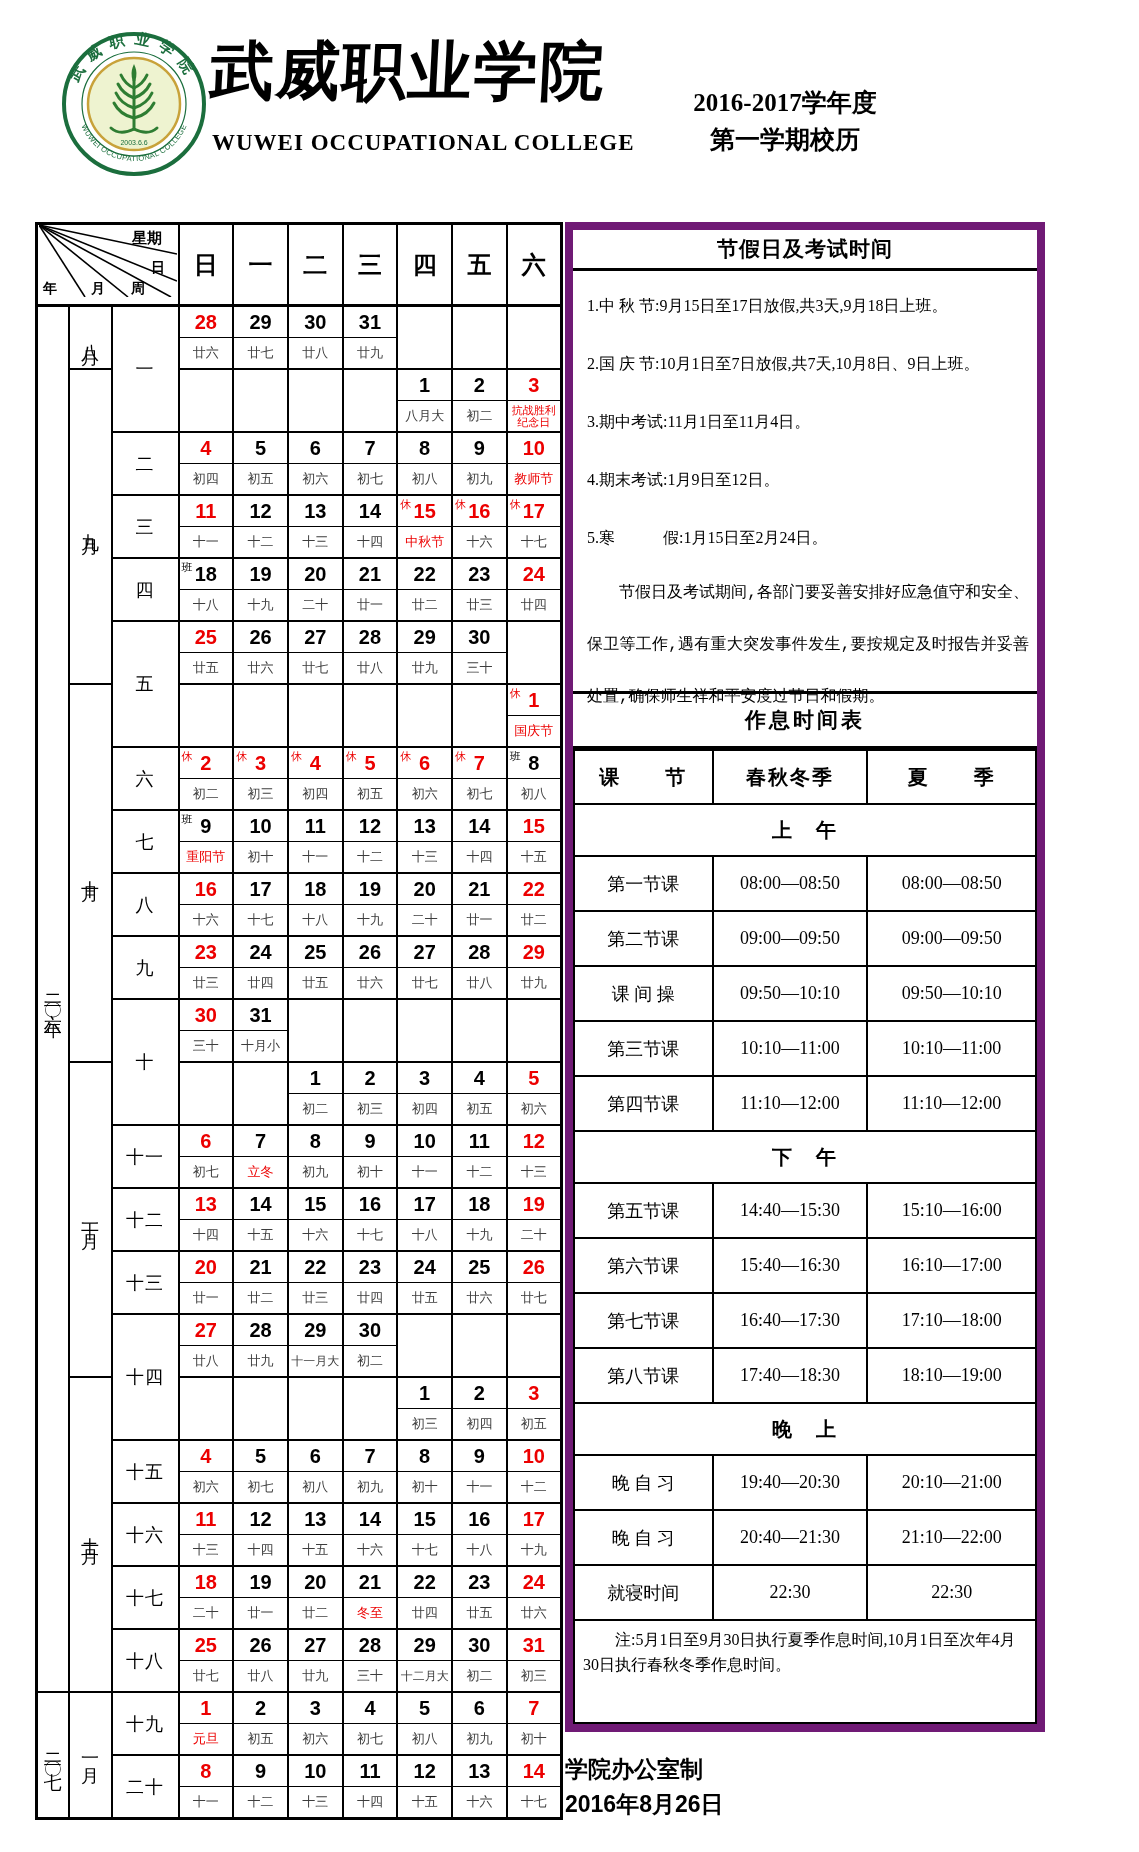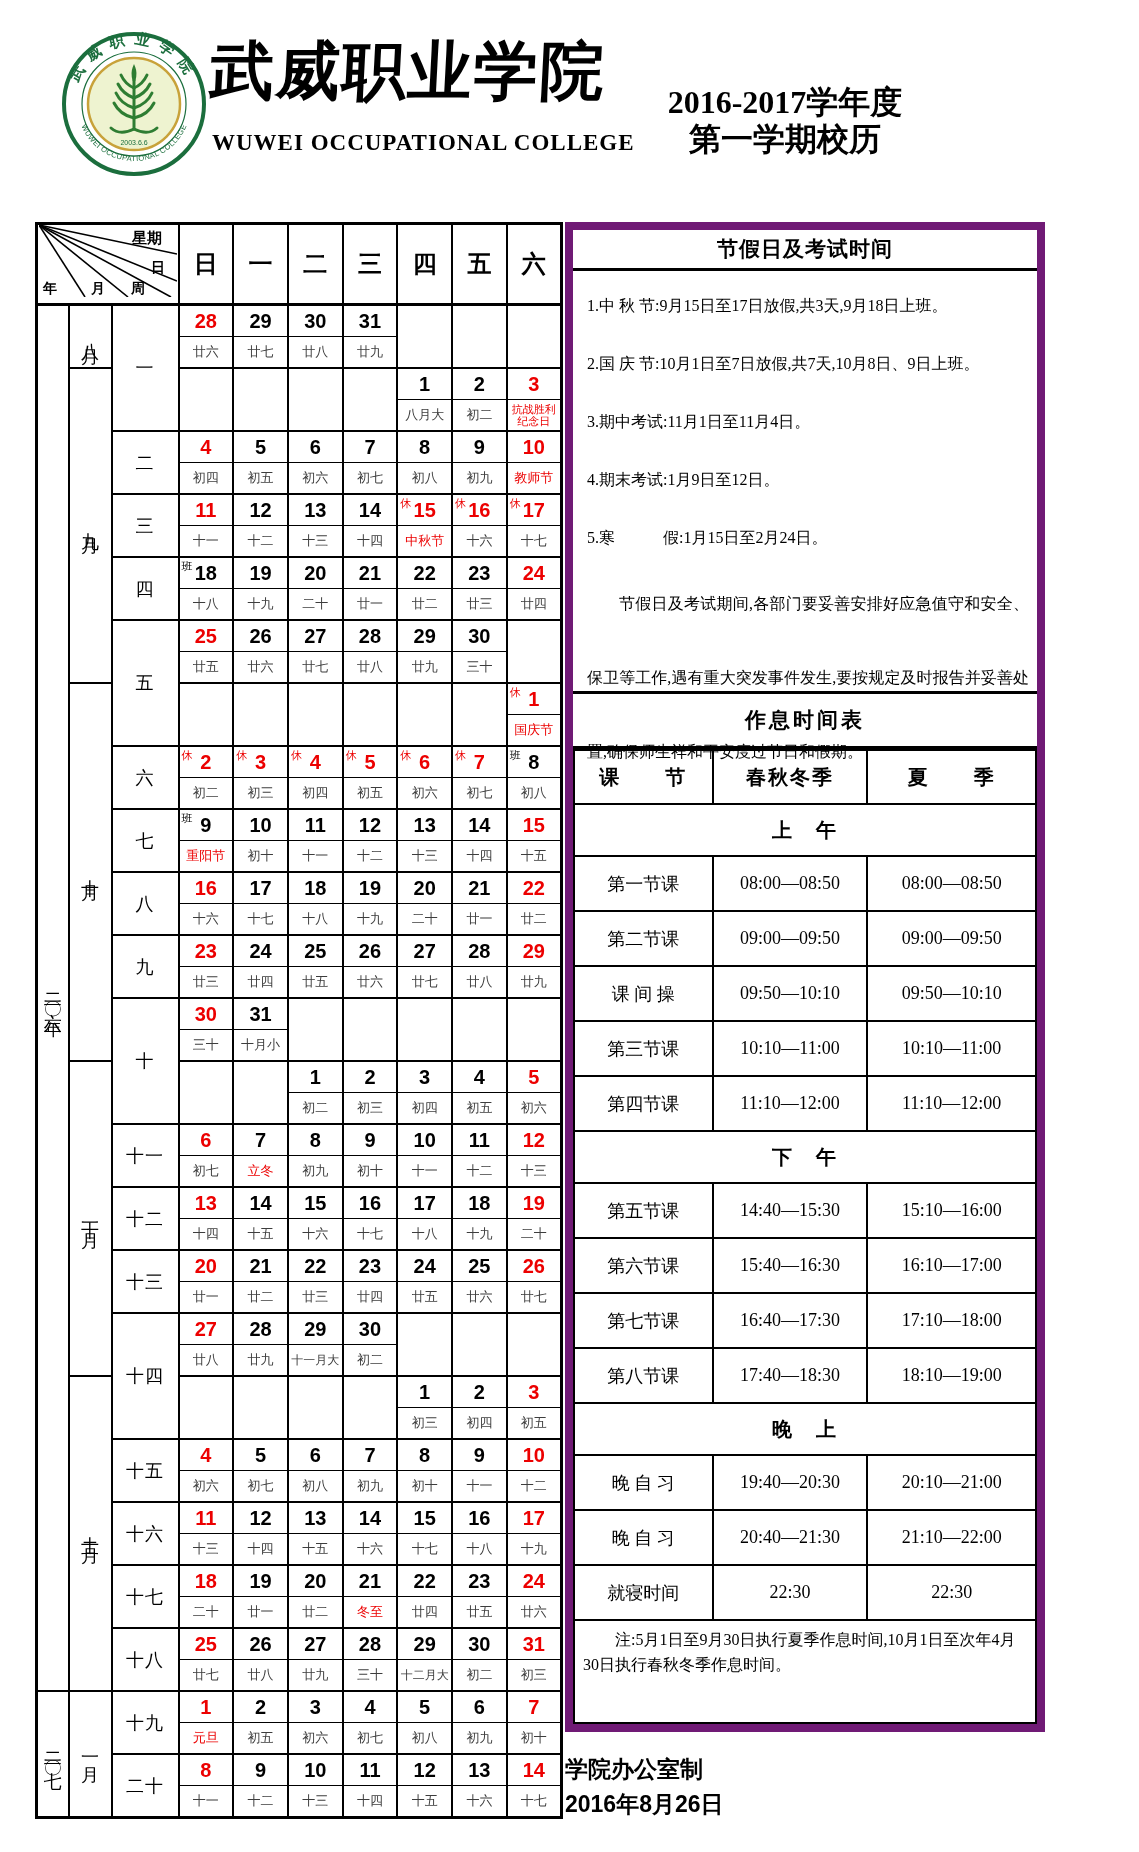--- a/index.html
+++ b/index.html
@@ -14,29 +14,29 @@
     font-family:"DejaVu Serif",serif;font-weight:bold;font-size:64px;
     letter-spacing:2px;transform:skewX(-3deg);white-space:nowrap;
   }
   .title-en{
     position:absolute;left:212px;top:130px;width:400px;
     font-family:"Liberation Serif",serif;font-weight:bold;font-size:23px;
     letter-spacing:1px;white-space:nowrap;
   }
   .term-block{
     position:absolute;left:630px;top:84px;width:310px;text-align:center;
-    font-size:32px;font-weight:bold;line-height:37px;font-family:"Liberation Serif",serif;
+    font-size:25px;font-weight:bold;line-height:37px;font-family:"Liberation Serif",serif;
   }
   
   table.cal{
     position:absolute;left:35px;top:222px;width:528px;
     border-collapse:collapse;table-layout:fixed;border:3px solid #000;
   }
   .cal th,.cal td{border:2px solid #000;padding:0;text-align:center;vertical-align:middle;overflow:hidden;}
-  .cal th{height:76px;font-size:24px;font-weight:bold;border-bottom:3px solid #000;font-family:Liberation Sans, sans-serif;margin-left:8px;}
+  .cal th{height:76px;font-size:24px;font-weight:bold;border-bottom:3px solid #000;font-family:Liberation Mono, monospace;margin-left:8px;}
   .corner{padding:0;}
   .row-date td{height:30px;}
   .row-lunar td{height:30px;}
   td.c-date{border-bottom:1px solid #000;font-family:"Liberation Sans",sans-serif;font-weight:bold;font-size:20px;position:relative;}
   td.c-lunar{border-top:1px solid #000;font-size:13px;color:#3d3d3d;}
   td.c-lunar.len4{font-size:12px;text-align:center;}
   td.c-lunar.small{font-size:11px;line-height:12px;}
   .red{color:#ec0000;}
   td.c-lunar.red{color:#ec0000;}
   .mk{position:absolute;left:2px;top:1px;font-size:11px;font-weight:normal;font-family:"Liberation Serif",serif;}
@@ -50,21 +50,21 @@
     position:absolute;left:565px;top:222px;width:480px;height:1510px;
     border:8px solid #701a75;box-sizing:border-box;display:flex;flex-direction:column;
   }
   .p-title{
     flex:none;height:38px;line-height:38px;text-align:center;
     font-family:"Liberation Sans",sans-serif;font-weight:bold;font-size:21px;
     border-bottom:3px solid #000;letter-spacing:1px;
   }
   .p-notes{flex:none;height:423px;padding:6px 8px 0 14px;font-size:16px;border-bottom:3px solid #000;box-sizing:border-box;}
   .note-item{line-height:58px;white-space:nowrap;}
-  .note-par{line-height:74px;text-indent:2em;text-align:justify;}
+  .note-par{line-height:52px;text-indent:2em;text-align:justify;font-family:Liberation Mono, monospace;}
   .p-sched-title{
     flex:none;height:52px;line-height:52px;text-align:center;
     font-family:Liberation Serif, serif;font-weight:bold;font-size:21px;
     border-bottom:3px solid #000;letter-spacing:3px;
   }
   table.sched{width:100%;border-collapse:collapse;flex:1;table-layout:fixed;}
   .sched td{border:2.5px solid #000;text-align:center;font-size:18px;padding:0;}
   .sched tr.r-head{height:54px;}
   .sched tr.r-sec{height:52px;}
   .sched tr.r-data{height:55px;}

